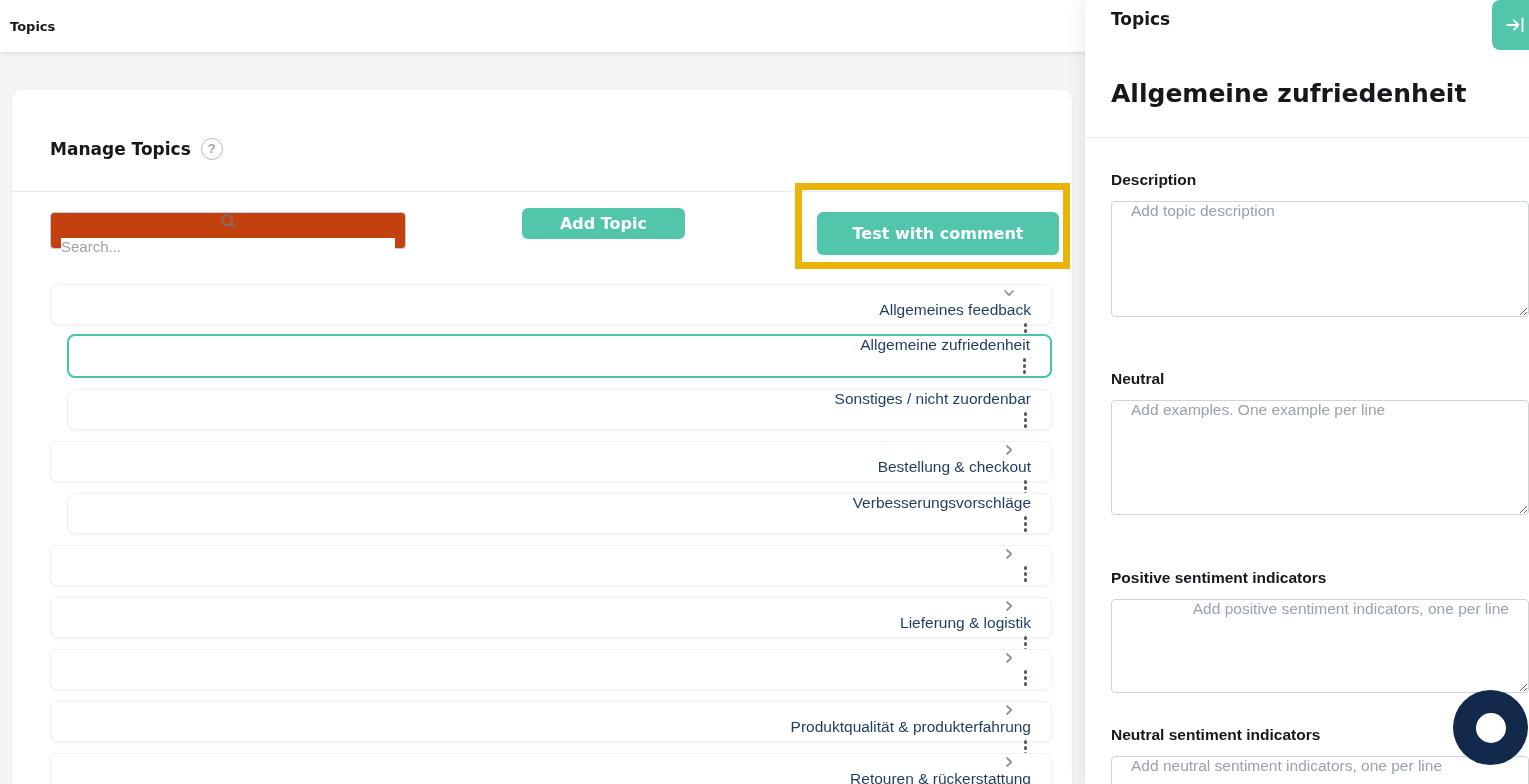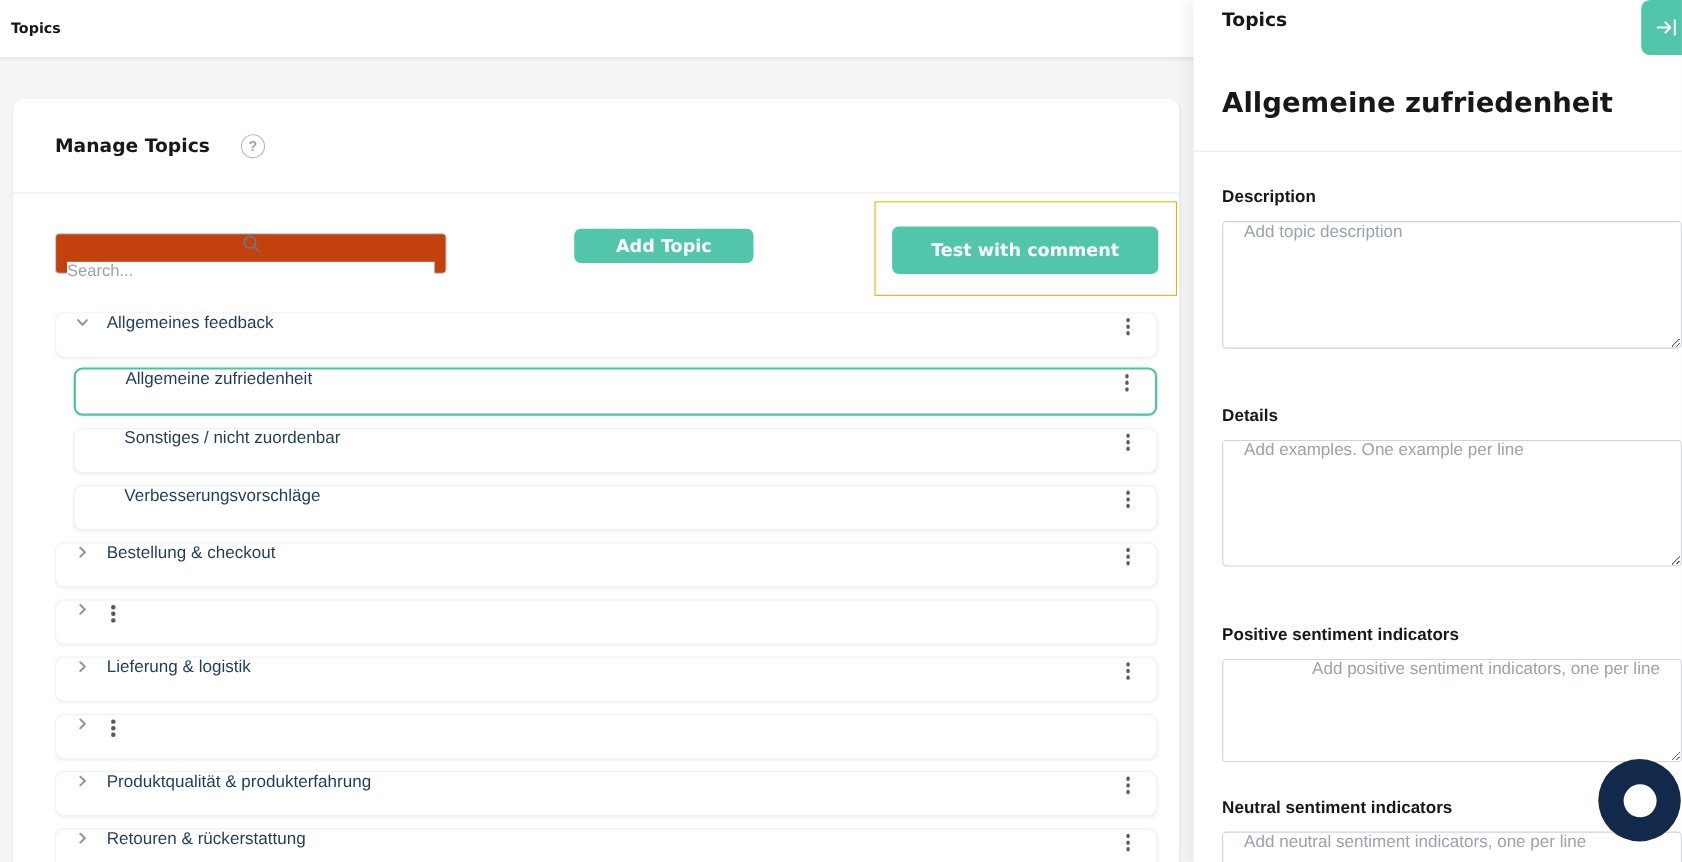--- a/index.html
+++ b/index.html
@@ -26,23 +26,23 @@
   }
 
   
   .card {
     position: absolute; left: 12px; top: 90px; width: 1060px; height: 950px;
     background: #ffffff; border-radius: 10px;
     box-shadow: 0 1px 3px rgba(0,0,0,.07);
     z-index: 1;
   }
   .card-header {
-    position: absolute; left: 0; top: 0; width: 100%; height: 86px;
+    position: absolute; left: 0; top: 16px; width: 100%; height: 86px;
     border-bottom: 1px solid #e8eaed;
-    display: flex; align-items: center; gap: 28px;
+    display: flex; align-items: center; gap: 10px;
     padding-left: 38px;
   }
   .card-header h2 {
     font-family: "DejaVu Sans", sans-serif;
     font-size: 17px; font-weight: bold; color: #17181c;
   }
   .help-icon {
     width: 22px; height: 22px; border: 1.5px solid #b7bcc3; border-radius: 50%;
     color: #9aa0a8; font-size: 13px; font-weight: bold;
     display: flex; align-items: center; justify-content: center;
@@ -64,38 +64,39 @@
   .btn-teal {
     background: #52c6ab; color: #ffffff; border: none; border-radius: 6px;
     font-family: "DejaVu Sans", sans-serif; font-size: 16px; font-weight: bold;
     cursor: pointer;
   }
   .add-topic-btn {
     position: absolute; left: 510px; top: 118px; width: 163px; height: 31px;
   }
   .annotation-box {
     position: absolute; left: 783px; top: 93px; width: 275px; height: 86px;
-    border: 1px solid #eab308;
+    border: 7px solid #eab308;
   }
   .test-comment-btn {
     position: absolute; left: 15px; top: 22px; width: 242px; height: 43px;
   }
 
   
   .topic-list {
     position: absolute; left: 38px; top: 194px; width: 1002px;
   }
   .topic-row {
     position: relative; height: 41px; margin-bottom: 11px;
     background: #ffffff; border: 1px solid #f1f2f4; border-radius: 8px;
     box-shadow: 0 1px 3px rgba(0,0,0,.06);
-    display: flex; align-items: flex-start;
+    display: flex; align-items: flex-end;
     padding: 0 20px 0 16px;
     font-size: 15.5px; color: #1f3c5e;
     cursor: pointer;
+    flex-direction: column;
   }
   .topic-row.child { margin-left: 17px; padding-left: 45px; }
   .topic-row.selected { border: 2px solid #4cc3a7; height: 44px; margin-top: -2px; }
   .chevron { width: 16px; height: 16px; margin-right: 14px; display: flex; }
   .chevron svg { stroke: #8d959f; }
   .chevron.down svg { transform: rotate(90deg); }
   .topic-label { flex: 1; }
   .kebab { display: flex; flex-direction: column; gap: 2.5px; padding: 4px; cursor: pointer; }
   .kebab .dot { width: 3.5px; height: 3.5px; border-radius: 50%; background: #545b64; }
 
@@ -206,36 +207,36 @@
   </div>
       <div class="topic-row child">
 
     <span class="topic-label">Sonstiges / nicht zuordenbar</span>
     <span class="kebab">
       <span class="dot"></span>
           <span class="dot"></span>
           <span class="dot"></span>
     </span>
   </div>
+      <div class="topic-row parent">
+    <span class="chevron">
+      <svg width="16" height="16" viewBox="0 0 16 16" fill="none">
+        <polyline points="6,4 10.2,8 6,12" stroke-width="1.8" fill="none" stroke-linecap="round" stroke-linejoin="round"></polyline>
+      </svg>
+    </span>
+    <span class="topic-label">Bestellung &amp; checkout</span>
+    <span class="kebab">
+      <span class="dot"></span>
+          <span class="dot"></span>
+          <span class="dot"></span>
+    </span>
+  </div>
       <div class="topic-row child">
 
     <span class="topic-label">Verbesserungsvorschläge</span>
-    <span class="kebab">
-      <span class="dot"></span>
-          <span class="dot"></span>
-          <span class="dot"></span>
-    </span>
-  </div>
-      <div class="topic-row parent">
-    <span class="chevron">
-      <svg width="16" height="16" viewBox="0 0 16 16" fill="none">
-        <polyline points="6,4 10.2,8 6,12" stroke-width="1.8" fill="none" stroke-linecap="round" stroke-linejoin="round"></polyline>
-      </svg>
-    </span>
-    <span class="topic-label">Bestellung &amp; checkout</span>
     <span class="kebab">
       <span class="dot"></span>
           <span class="dot"></span>
           <span class="dot"></span>
     </span>
   </div>
       <div class="topic-row parent">
     <span class="chevron">
       <svg width="16" height="16" viewBox="0 0 16 16" fill="none">
         <polyline points="6,4 10.2,8 6,12" stroke-width="1.8" fill="none" stroke-linecap="round" stroke-linejoin="round"></polyline>
@@ -314,21 +315,21 @@
   <h2 class="details-topic-title">Allgemeine zufriedenheit</h2>
 
   <hr class="details-divider">
 
   <div id="details-fields">
       <section class="field-section">
     <div class="field-label">Description</div>
     <textarea placeholder="Add topic description" style=""></textarea>
   </section>
       <section class="field-section">
-    <div class="field-label">Details</div>
+    <div class="field-label">Neutral</div>
     <textarea placeholder="Add examples. One example per line" style=""></textarea>
   </section>
       <section class="field-section">
     <div class="field-label">Positive sentiment indicators</div>
     <textarea placeholder="Add positive sentiment indicators, one per line" style=""></textarea>
   </section>
       <section class="field-section">
     <div class="field-label">Neutral sentiment indicators</div>
     <textarea placeholder="Add neutral sentiment indicators, one per line" style=""></textarea>
   </section>

